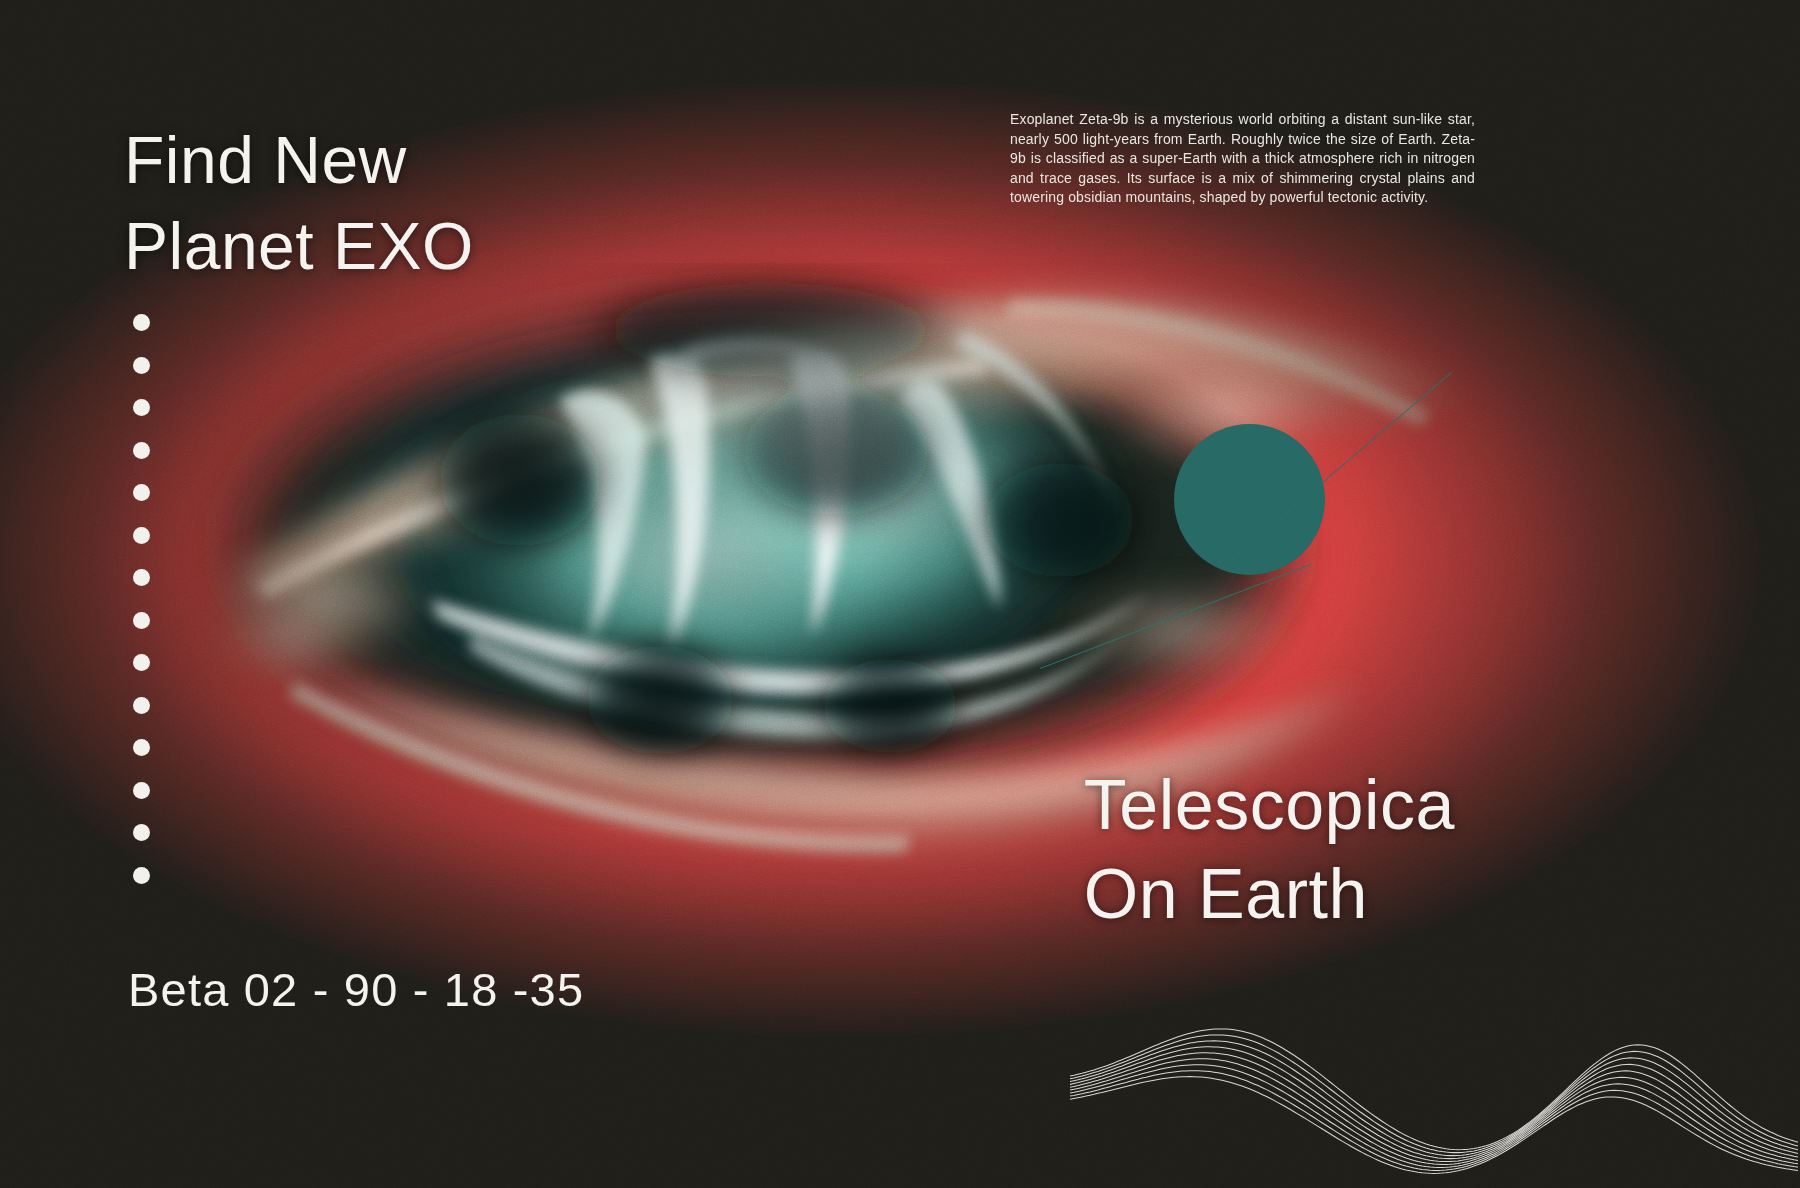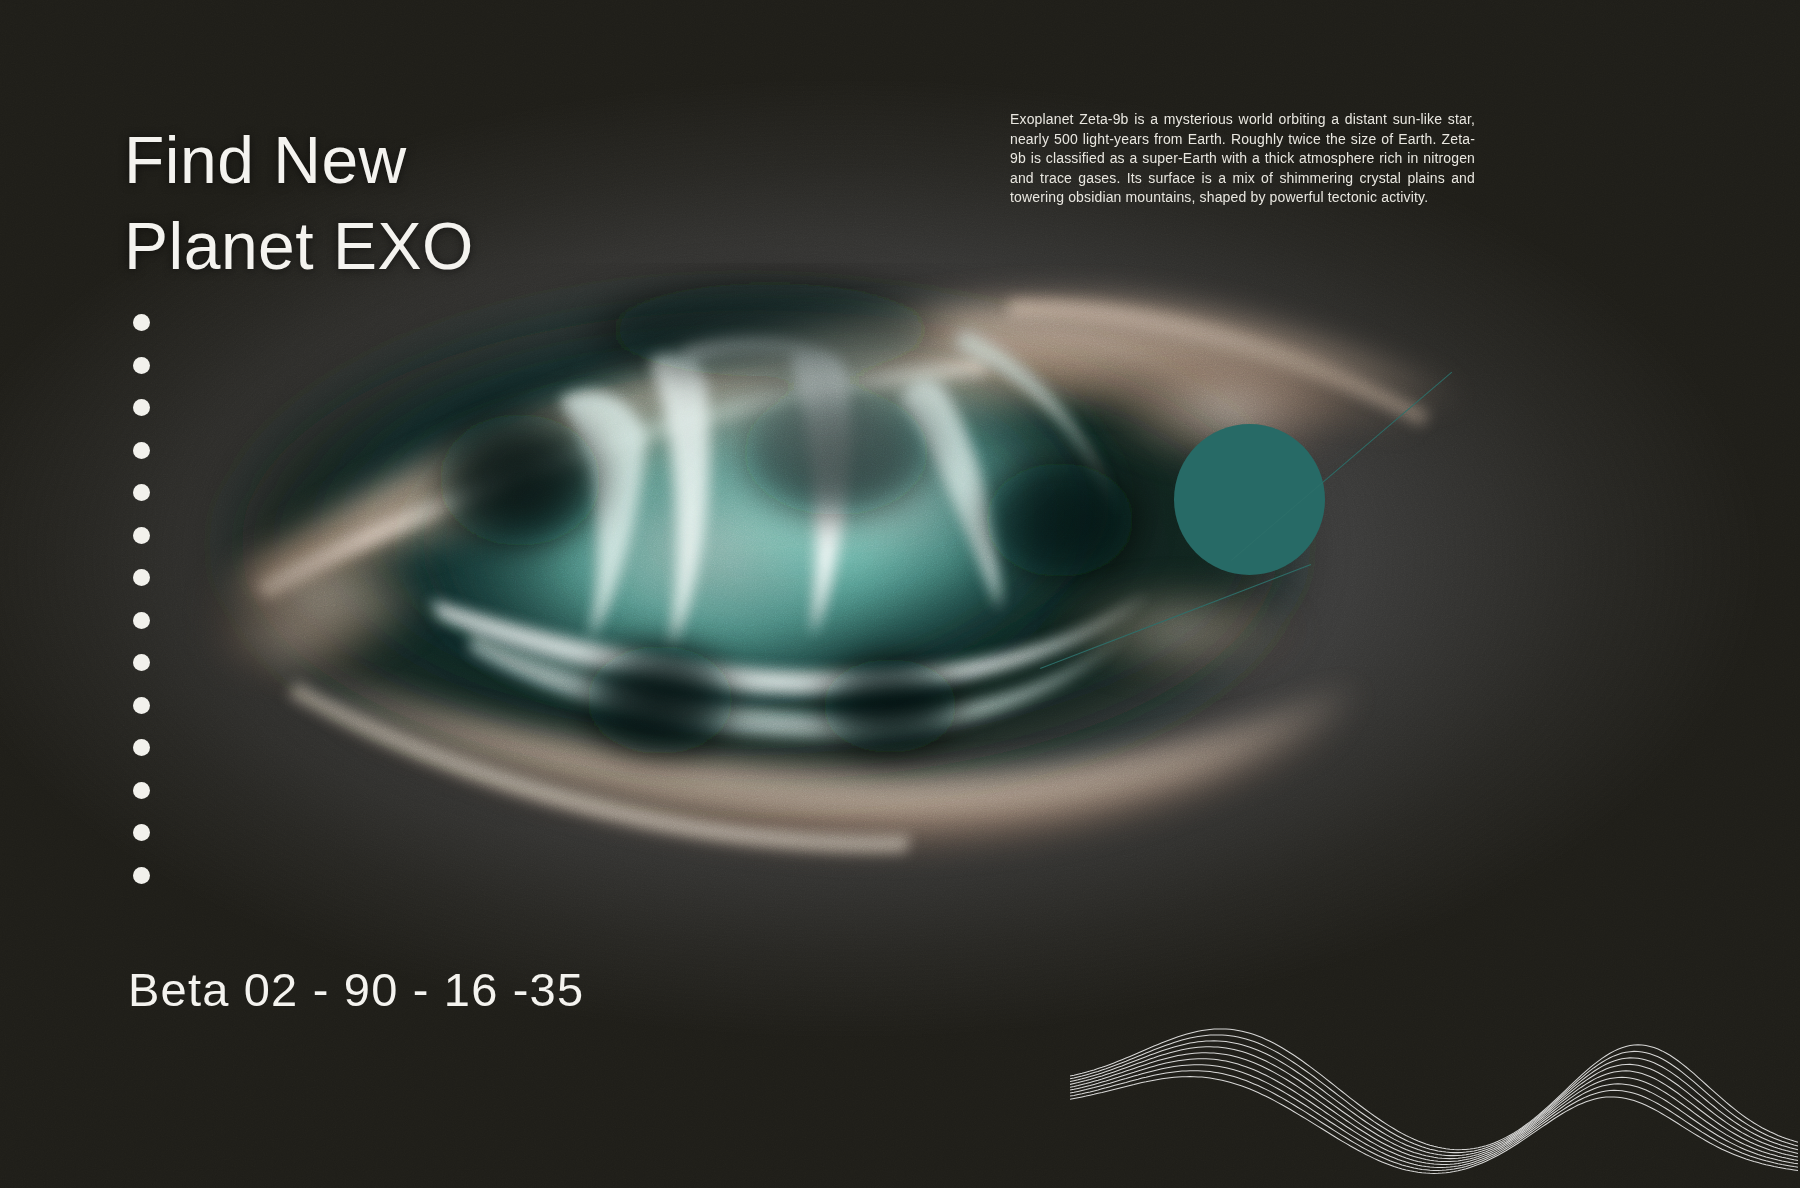--- a/index.html
+++ b/index.html
@@ -5,21 +5,21 @@
 <style>
   html,body{margin:0;padding:0;background:#0c0c0a;}
   body{
     font-family:"Liberation Sans", sans-serif;
     -webkit-font-smoothing:antialiased;
   }
   #poster{
     position:relative;
     width:1800px;height:1188px;
     overflow:hidden;
-    background:#404040;
+    background:#ef4444;
   }
 
   
   .art-layer{position:absolute;inset:0;overflow:hidden;}
   .art-svg{position:absolute;left:0;top:0;width:1800px;height:1188px;}
 
   
   .vignette{
     position:absolute;inset:0;
     background:
@@ -284,26 +284,28 @@
       <div class="dot"></div>
       <div class="dot"></div>
       <div class="dot"></div>
       <div class="dot"></div>
       <div class="dot"></div>
       <div class="dot"></div>
       <div class="dot"></div>
       <div class="dot"></div>
     </div>
 
-  <div id="beta-line">Beta 02 - 90 - 16 -35</div>
+  <div id="beta-line">Beta 02 - 90 - 18 -35</div>
 
   <div id="surface-block">
     <p id="surface-body">Exoplanet Zeta-9b is a mysterious world orbiting a distant sun-like star, nearly 500 light-years from Earth. Roughly twice the size of Earth. Zeta-9b is classified as a super-Earth with a thick atmosphere rich in nitrogen and trace gases. Its surface is a mix of shimmering crystal plains and towering obsidian mountains, shaped by powerful tectonic activity.</p>
   </div>
 
+  <div class="headline" id="headline-bottom">Telescopica
+On Earth</div>
 
   <svg id="wave-svg" viewBox="0 0 730 330" preserveAspectRatio="none">
       <path d="M0.0 218.1 L4.0 217.3 L8.0 216.3 L12.0 215.3 L16.0 214.2 L20.0 213.1 L24.0 211.9 L28.0 210.6 L32.0 209.3 L36.0 207.9 L40.0 206.4 L44.0 204.9 L48.0 203.3 L52.0 201.7 L56.0 200.1 L60.0 198.4 L64.0 196.7 L68.0 195.0 L72.0 193.3 L76.0 191.6 L80.0 189.8 L84.0 188.1 L88.0 186.5 L92.0 184.8 L96.0 183.2 L100.0 181.7 L104.0 180.2 L108.0 178.8 L112.0 177.5 L116.0 176.3 L120.0 175.2 L124.0 174.2 L128.0 173.3 L132.0 172.5 L136.0 171.9 L140.0 171.4 L144.0 171.1 L148.0 170.9 L152.0 170.9 L156.0 171.0 L160.0 171.3 L164.0 171.8 L168.0 172.4 L172.0 173.2 L176.0 174.2 L180.0 175.3 L184.0 176.6 L188.0 178.0 L192.0 179.6 L196.0 181.4 L200.0 183.3 L204.0 185.3 L208.0 187.5 L212.0 189.8 L216.0 192.2 L220.0 194.7 L224.0 197.3 L228.0 200.0 L232.0 202.8 L236.0 205.7 L240.0 208.6 L244.0 211.6 L248.0 214.7 L252.0 217.7 L256.0 220.9 L260.0 224.0 L264.0 227.2 L268.0 230.3 L272.0 233.5 L276.0 236.6 L280.0 239.8 L284.0 242.9 L288.0 246.0 L292.0 249.0 L296.0 252.0 L300.0 254.9 L304.0 257.8 L308.0 260.5 L312.0 263.3 L316.0 265.9 L320.0 268.4 L324.0 270.8 L328.0 273.2 L332.0 275.4 L336.0 277.5 L340.0 279.4 L344.0 281.3 L348.0 283.0 L352.0 284.5 L356.0 286.0 L360.0 287.2 L364.0 288.3 L368.0 289.3 L372.0 290.1 L376.0 290.8 L380.0 291.2 L384.0 291.5 L388.0 291.7 L392.0 291.6 L396.0 291.4 L400.0 291.0 L404.0 290.5 L408.0 289.7 L412.0 288.8 L416.0 287.7 L420.0 286.4 L424.0 284.9 L428.0 283.3 L432.0 281.4 L436.0 279.4 L440.0 277.2 L444.0 274.9 L448.0 272.4 L452.0 269.7 L456.0 266.8 L460.0 263.8 L464.0 260.7 L468.0 257.4 L472.0 254.0 L476.0 250.4 L480.0 246.8 L484.0 243.1 L488.0 239.4 L492.0 235.6 L496.0 231.8 L500.0 227.9 L504.0 224.1 L508.0 220.4 L512.0 216.7 L516.0 213.2 L520.0 209.7 L524.0 206.4 L528.0 203.3 L532.0 200.4 L536.0 197.7 L540.0 195.3 L544.0 193.1 L548.0 191.3 L552.0 189.7 L556.0 188.5 L560.0 187.6 L564.0 187.1 L568.0 186.9 L572.0 187.1 L576.0 187.6 L580.0 188.4 L584.0 189.6 L588.0 191.1 L592.0 192.9 L596.0 195.0 L600.0 197.3 L604.0 200.0 L608.0 202.8 L612.0 205.8 L616.0 209.0 L620.0 212.3 L624.0 215.7 L628.0 219.3 L632.0 222.8 L636.0 226.5 L640.0 230.1 L644.0 233.7 L648.0 237.2 L652.0 240.7 L656.0 244.2 L660.0 247.5 L664.0 250.7 L668.0 253.8 L672.0 256.8 L676.0 259.7 L680.0 262.4 L684.0 265.0 L688.0 267.4 L692.0 269.7 L696.0 271.8 L700.0 273.8 L704.0 275.6 L708.0 277.4 L712.0 279.0 L716.0 280.4 L720.0 281.8 L724.0 283.1 L728.0 284.2 " opacity="0.85"></path>
       <path d="M0.0 220.8 L4.0 220.0 L8.0 219.0 L12.0 218.0 L16.0 216.9 L20.0 215.8 L24.0 214.6 L28.0 213.4 L32.0 212.0 L36.0 210.7 L40.0 209.3 L44.0 207.8 L48.0 206.3 L52.0 204.7 L56.0 203.2 L60.0 201.5 L64.0 199.9 L68.0 198.3 L72.0 196.7 L76.0 195.0 L80.0 193.4 L84.0 191.8 L88.0 190.3 L92.0 188.7 L96.0 187.3 L100.0 185.9 L104.0 184.5 L108.0 183.3 L112.0 182.1 L116.0 181.0 L120.0 180.1 L124.0 179.2 L128.0 178.5 L132.0 177.9 L136.0 177.4 L140.0 177.1 L144.0 176.9 L148.0 176.9 L152.0 177.0 L156.0 177.3 L160.0 177.7 L164.0 178.3 L168.0 179.0 L172.0 179.9 L176.0 181.0 L180.0 182.2 L184.0 183.6 L188.0 185.1 L192.0 186.8 L196.0 188.6 L200.0 190.6 L204.0 192.6 L208.0 194.8 L212.0 197.1 L216.0 199.6 L220.0 202.1 L224.0 204.7 L228.0 207.4 L232.0 210.2 L236.0 213.0 L240.0 215.9 L244.0 218.8 L248.0 221.8 L252.0 224.8 L256.0 227.9 L260.0 231.0 L264.0 234.0 L268.0 237.1 L272.0 240.2 L276.0 243.2 L280.0 246.3 L284.0 249.3 L288.0 252.3 L292.0 255.2 L296.0 258.0 L300.0 260.8 L304.0 263.6 L308.0 266.2 L312.0 268.8 L316.0 271.3 L320.0 273.7 L324.0 276.0 L328.0 278.2 L332.0 280.3 L336.0 282.2 L340.0 284.1 L344.0 285.8 L348.0 287.3 L352.0 288.7 L356.0 290.0 L360.0 291.2 L364.0 292.1 L368.0 293.0 L372.0 293.6 L376.0 294.1 L380.0 294.4 L384.0 294.6 L388.0 294.6 L392.0 294.4 L396.0 294.1 L400.0 293.6 L404.0 292.9 L408.0 292.0 L412.0 291.0 L416.0 289.7 L420.0 288.3 L424.0 286.8 L428.0 285.0 L432.0 283.1 L436.0 281.0 L440.0 278.7 L444.0 276.3 L448.0 273.7 L452.0 271.0 L456.0 268.1 L460.0 265.1 L464.0 261.9 L468.0 258.7 L472.0 255.3 L476.0 251.8 L480.0 248.2 L484.0 244.6 L488.0 241.0 L492.0 237.3 L496.0 233.6 L500.0 229.9 L504.0 226.3 L508.0 222.7 L512.0 219.3 L516.0 215.9 L520.0 212.7 L524.0 209.7 L528.0 206.9 L532.0 204.2 L536.0 201.9 L540.0 199.8 L544.0 197.9 L548.0 196.4 L552.0 195.1 L556.0 194.2 L560.0 193.7 L564.0 193.4 L568.0 193.5 L572.0 193.9 L576.0 194.7 L580.0 195.8 L584.0 197.2 L588.0 198.8 L592.0 200.8 L596.0 203.0 L600.0 205.5 L604.0 208.2 L608.0 211.0 L612.0 214.1 L616.0 217.3 L620.0 220.6 L624.0 223.9 L628.0 227.4 L632.0 230.8 L636.0 234.3 L640.0 237.8 L644.0 241.2 L648.0 244.6 L652.0 247.9 L656.0 251.2 L660.0 254.3 L664.0 257.3 L668.0 260.2 L672.0 263.0 L676.0 265.6 L680.0 268.1 L684.0 270.5 L688.0 272.7 L692.0 274.8 L696.0 276.7 L700.0 278.6 L704.0 280.2 L708.0 281.8 L712.0 283.3 L716.0 284.6 L720.0 285.8 L724.0 287.0 L728.0 288.0 " opacity="0.82"></path>
       <path d="M0.0 223.6 L4.0 222.7 L8.0 221.8 L12.0 220.8 L16.0 219.7 L20.0 218.6 L24.0 217.4 L28.0 216.2 L32.0 214.9 L36.0 213.6 L40.0 212.2 L44.0 210.8 L48.0 209.3 L52.0 207.9 L56.0 206.3 L60.0 204.8 L64.0 203.3 L68.0 201.7 L72.0 200.2 L76.0 198.7 L80.0 197.1 L84.0 195.7 L88.0 194.2 L92.0 192.8 L96.0 191.5 L100.0 190.2 L104.0 189.0 L108.0 187.9 L112.0 186.9 L116.0 185.9 L120.0 185.1 L124.0 184.4 L128.0 183.8 L132.0 183.4 L136.0 183.1 L140.0 182.9 L144.0 182.8 L148.0 182.9 L152.0 183.2 L156.0 183.6 L160.0 184.2 L164.0 184.9 L168.0 185.7 L172.0 186.7 L176.0 187.9 L180.0 189.2 L184.0 190.7 L188.0 192.3 L192.0 194.0 L196.0 195.8 L200.0 197.8 L204.0 199.9 L208.0 202.1 L212.0 204.5 L216.0 206.9 L220.0 209.4 L224.0 212.0 L228.0 214.7 L232.0 217.4 L236.0 220.2 L240.0 223.0 L244.0 225.9 L248.0 228.9 L252.0 231.8 L256.0 234.8 L260.0 237.8 L264.0 240.8 L268.0 243.8 L272.0 246.7 L276.0 249.7 L280.0 252.6 L284.0 255.5 L288.0 258.4 L292.0 261.2 L296.0 264.0 L300.0 266.6 L304.0 269.3 L308.0 271.8 L312.0 274.3 L316.0 276.6 L320.0 278.9 L324.0 281.1 L328.0 283.1 L332.0 285.1 L336.0 286.9 L340.0 288.6 L344.0 290.1 L348.0 291.5 L352.0 292.8 L356.0 294.0 L360.0 295.0 L364.0 295.8 L368.0 296.5 L372.0 297.0 L376.0 297.4 L380.0 297.6 L384.0 297.6 L388.0 297.5 L392.0 297.2 L396.0 296.7 L400.0 296.0 L404.0 295.2 L408.0 294.2 L412.0 293.1 L416.0 291.7 L420.0 290.3 L424.0 288.6 L428.0 286.7 L432.0 284.7 L436.0 282.6 L440.0 280.3 L444.0 277.8 L448.0 275.2 L452.0 272.4 L456.0 269.5 L460.0 266.4 L464.0 263.3 L468.0 260.0 L472.0 256.7 L476.0 253.3 L480.0 249.8 L484.0 246.3 L488.0 242.7 L492.0 239.2 L496.0 235.6 L500.0 232.1 L504.0 228.7 L508.0 225.3 L512.0 222.1 L516.0 219.0 L520.0 216.1 L524.0 213.3 L528.0 210.7 L532.0 208.4 L536.0 206.3 L540.0 204.5 L544.0 203.0 L548.0 201.8 L552.0 200.8 L556.0 200.2 L560.0 199.9 L564.0 200.0 L568.0 200.3 L572.0 201.0 L576.0 202.0 L580.0 203.3 L584.0 204.8 L588.0 206.7 L592.0 208.8 L596.0 211.1 L600.0 213.6 L604.0 216.4 L608.0 219.2 L612.0 222.3 L616.0 225.4 L620.0 228.7 L624.0 231.9 L628.0 235.3 L632.0 238.6 L636.0 242.0 L640.0 245.3 L644.0 248.5 L648.0 251.8 L652.0 254.9 L656.0 257.9 L660.0 260.8 L664.0 263.6 L668.0 266.3 L672.0 268.9 L676.0 271.3 L680.0 273.6 L684.0 275.8 L688.0 277.8 L692.0 279.7 L696.0 281.5 L700.0 283.2 L704.0 284.7 L708.0 286.1 L712.0 287.4 L716.0 288.6 L720.0 289.8 L724.0 290.8 L728.0 291.8 " opacity="0.79"></path>
       <path d="M0.0 226.4 L4.0 225.5 L8.0 224.6 L12.0 223.6 L16.0 222.6 L20.0 221.5 L24.0 220.3 L28.0 219.1 L32.0 217.9 L36.0 216.6 L40.0 215.3 L44.0 213.9 L48.0 212.5 L52.0 211.1 L56.0 209.7 L60.0 208.2 L64.0 206.8 L68.0 205.3 L72.0 203.9 L76.0 202.4 L80.0 201.0 L84.0 199.7 L88.0 198.3 L92.0 197.1 L96.0 195.9 L100.0 194.7 L104.0 193.7 L108.0 192.7 L112.0 191.8 L116.0 191.0 L120.0 190.3 L124.0 189.8 L128.0 189.3 L132.0 189.0 L136.0 188.8 L140.0 188.8 L144.0 188.9 L148.0 189.1 L152.0 189.5 L156.0 190.0 L160.0 190.7 L164.0 191.5 L168.0 192.5 L172.0 193.6 L176.0 194.8 L180.0 196.2 L184.0 197.7 L188.0 199.4 L192.0 201.2 L196.0 203.0 L200.0 205.1 L204.0 207.2 L208.0 209.4 L212.0 211.7 L216.0 214.1 L220.0 216.6 L224.0 219.2 L228.0 221.8 L232.0 224.5 L236.0 227.3 L240.0 230.1 L244.0 232.9 L248.0 235.8 L252.0 238.7 L256.0 241.6 L260.0 244.5 L264.0 247.4 L268.0 250.3 L272.0 253.2 L276.0 256.0 L280.0 258.8 L284.0 261.6 L288.0 264.4 L292.0 267.1 L296.0 269.7 L300.0 272.3 L304.0 274.8 L308.0 277.2 L312.0 279.5 L316.0 281.8 L320.0 283.9 L324.0 286.0 L328.0 287.9 L332.0 289.7 L336.0 291.4 L340.0 292.9 L344.0 294.4 L348.0 295.6 L352.0 296.8 L356.0 297.8 L360.0 298.6 L364.0 299.3 L368.0 299.9 L372.0 300.3 L376.0 300.5 L380.0 300.6 L384.0 300.5 L388.0 300.2 L392.0 299.8 L396.0 299.2 L400.0 298.4 L404.0 297.5 L408.0 296.4 L412.0 295.1 L416.0 293.7 L420.0 292.1 L424.0 290.4 L428.0 288.5 L432.0 286.4 L436.0 284.2 L440.0 281.8 L444.0 279.3 L448.0 276.6 L452.0 273.8 L456.0 270.9 L460.0 267.9 L464.0 264.8 L468.0 261.6 L472.0 258.3 L476.0 254.9 L480.0 251.5 L484.0 248.1 L488.0 244.7 L492.0 241.3 L496.0 237.9 L500.0 234.6 L504.0 231.4 L508.0 228.2 L512.0 225.2 L516.0 222.4 L520.0 219.7 L524.0 217.2 L528.0 214.9 L532.0 212.9 L536.0 211.1 L540.0 209.6 L544.0 208.4 L548.0 207.4 L552.0 206.8 L556.0 206.5 L560.0 206.4 L564.0 206.7 L568.0 207.3 L572.0 208.2 L576.0 209.4 L580.0 210.8 L584.0 212.6 L588.0 214.5 L592.0 216.7 L596.0 219.1 L600.0 221.7 L604.0 224.5 L608.0 227.3 L612.0 230.3 L616.0 233.4 L620.0 236.6 L624.0 239.8 L628.0 243.0 L632.0 246.2 L636.0 249.4 L640.0 252.5 L644.0 255.6 L648.0 258.6 L652.0 261.5 L656.0 264.4 L660.0 267.1 L664.0 269.7 L668.0 272.2 L672.0 274.6 L676.0 276.8 L680.0 278.9 L684.0 280.9 L688.0 282.7 L692.0 284.5 L696.0 286.1 L700.0 287.6 L704.0 289.0 L708.0 290.3 L712.0 291.5 L716.0 292.6 L720.0 293.6 L724.0 294.5 L728.0 295.4 " opacity="0.77"></path>
       <path d="M0.0 229.2 L4.0 228.4 L8.0 227.5 L12.0 226.5 L16.0 225.5 L20.0 224.4 L24.0 223.3 L28.0 222.2 L32.0 221.0 L36.0 219.7 L40.0 218.5 L44.0 217.1 L48.0 215.8 L52.0 214.5 L56.0 213.1 L60.0 211.8 L64.0 210.4 L68.0 209.0 L72.0 207.7 L76.0 206.4 L80.0 205.1 L84.0 203.8 L88.0 202.6 L92.0 201.5 L96.0 200.4 L100.0 199.4 L104.0 198.5 L108.0 197.6 L112.0 196.9 L116.0 196.3 L120.0 195.7 L124.0 195.3 L128.0 195.0 L132.0 194.8 L136.0 194.8 L140.0 194.9 L144.0 195.1 L148.0 195.4 L152.0 195.9 L156.0 196.5 L160.0 197.3 L164.0 198.2 L168.0 199.3 L172.0 200.5 L176.0 201.8 L180.0 203.2 L184.0 204.8 L188.0 206.5 L192.0 208.3 L196.0 210.2 L200.0 212.2 L204.0 214.4 L208.0 216.6 L212.0 218.9 L216.0 221.3 L220.0 223.8 L224.0 226.3 L228.0 228.9 L232.0 231.6 L236.0 234.3 L240.0 237.0 L244.0 239.8 L248.0 242.6 L252.0 245.4 L256.0 248.2 L260.0 251.0 L264.0 253.8 L268.0 256.6 L272.0 259.4 L276.0 262.2 L280.0 264.9 L284.0 267.6 L288.0 270.2 L292.0 272.8 L296.0 275.3 L300.0 277.8 L304.0 280.2 L308.0 282.5 L312.0 284.7 L316.0 286.8 L320.0 288.8 L324.0 290.7 L328.0 292.5 L332.0 294.2 L336.0 295.7 L340.0 297.2 L344.0 298.4 L348.0 299.6 L352.0 300.6 L356.0 301.5 L360.0 302.2 L364.0 302.8 L368.0 303.2 L372.0 303.4 L376.0 303.5 L380.0 303.5 L384.0 303.2 L388.0 302.9 L392.0 302.3 L396.0 301.6 L400.0 300.7 L404.0 299.7 L408.0 298.5 L412.0 297.1 L416.0 295.6 L420.0 294.0 L424.0 292.1 L428.0 290.2 L432.0 288.0 L436.0 285.8 L440.0 283.3 L444.0 280.8 L448.0 278.1 L452.0 275.3 L456.0 272.5 L460.0 269.5 L464.0 266.4 L468.0 263.2 L472.0 260.0 L476.0 256.8 L480.0 253.5 L484.0 250.2 L488.0 246.9 L492.0 243.7 L496.0 240.5 L500.0 237.4 L504.0 234.3 L508.0 231.4 L512.0 228.7 L516.0 226.1 L520.0 223.7 L524.0 221.4 L528.0 219.4 L532.0 217.7 L536.0 216.2 L540.0 215.0 L544.0 214.0 L548.0 213.4 L552.0 213.0 L556.0 212.9 L560.0 213.1 L564.0 213.7 L568.0 214.5 L572.0 215.5 L576.0 216.9 L580.0 218.5 L584.0 220.3 L588.0 222.4 L592.0 224.7 L596.0 227.1 L600.0 229.7 L604.0 232.5 L608.0 235.3 L612.0 238.3 L616.0 241.3 L620.0 244.3 L624.0 247.4 L628.0 250.5 L632.0 253.5 L636.0 256.5 L640.0 259.5 L644.0 262.4 L648.0 265.2 L652.0 268.0 L656.0 270.6 L660.0 273.1 L664.0 275.5 L668.0 277.8 L672.0 280.0 L676.0 282.0 L680.0 284.0 L684.0 285.8 L688.0 287.4 L692.0 289.0 L696.0 290.5 L700.0 291.9 L704.0 293.1 L708.0 294.3 L712.0 295.4 L716.0 296.4 L720.0 297.3 L724.0 298.2 L728.0 298.9 " opacity="0.74"></path>
       <path d="M0.0 232.1 L4.0 231.3 L8.0 230.4 L12.0 229.5 L16.0 228.5 L20.0 227.5 L24.0 226.4 L28.0 225.3 L32.0 224.1 L36.0 223.0 L40.0 221.7 L44.0 220.5 L48.0 219.3 L52.0 218.0 L56.0 216.7 L60.0 215.4 L64.0 214.2 L68.0 212.9 L72.0 211.7 L76.0 210.5 L80.0 209.3 L84.0 208.2 L88.0 207.1 L92.0 206.1 L96.0 205.1 L100.0 204.3 L104.0 203.5 L108.0 202.8 L112.0 202.2 L116.0 201.7 L120.0 201.2 L124.0 201.0 L128.0 200.8 L132.0 200.7 L136.0 200.8 L140.0 201.0 L144.0 201.3 L148.0 201.8 L152.0 202.4 L156.0 203.1 L160.0 204.0 L164.0 205.0 L168.0 206.1 L172.0 207.4 L176.0 208.7 L180.0 210.2 L184.0 211.8 L188.0 213.6 L192.0 215.4 L196.0 217.3 L200.0 219.4 L204.0 221.5 L208.0 223.7 L212.0 226.0 L216.0 228.4 L220.0 230.8 L224.0 233.3 L228.0 235.9 L232.0 238.5 L236.0 241.1 L240.0 243.8 L244.0 246.5 L248.0 249.2 L252.0 251.9 L256.0 254.7 L260.0 257.4 L264.0 260.1 L268.0 262.9 L272.0 265.5 L276.0 268.2 L280.0 270.8 L284.0 273.4 L288.0 275.9 L292.0 278.4 L296.0 280.8 L300.0 283.2 L304.0 285.4 L308.0 287.6 L312.0 289.7 L316.0 291.7 L320.0 293.6 L324.0 295.3 L328.0 297.0 L332.0 298.6 L336.0 300.0 L340.0 301.3 L344.0 302.4 L348.0 303.4 L352.0 304.3 L356.0 305.0 L360.0 305.6 L364.0 306.1 L368.0 306.3 L372.0 306.5 L376.0 306.4 L380.0 306.3 L384.0 305.9 L388.0 305.4 L392.0 304.8 L396.0 303.9 L400.0 303.0 L404.0 301.8 L408.0 300.6 L412.0 299.1 L416.0 297.5 L420.0 295.8 L424.0 293.9 L428.0 291.9 L432.0 289.7 L436.0 287.4 L440.0 285.0 L444.0 282.4 L448.0 279.7 L452.0 277.0 L456.0 274.1 L460.0 271.1 L464.0 268.1 L468.0 265.1 L472.0 261.9 L476.0 258.8 L480.0 255.6 L484.0 252.5 L488.0 249.4 L492.0 246.3 L496.0 243.3 L500.0 240.4 L504.0 237.6 L508.0 234.9 L512.0 232.4 L516.0 230.1 L520.0 227.9 L524.0 226.0 L528.0 224.3 L532.0 222.8 L536.0 221.6 L540.0 220.6 L544.0 219.9 L548.0 219.5 L552.0 219.4 L556.0 219.6 L560.0 220.0 L564.0 220.7 L568.0 221.7 L572.0 223.0 L576.0 224.5 L580.0 226.2 L584.0 228.1 L588.0 230.3 L592.0 232.6 L596.0 235.0 L600.0 237.6 L604.0 240.3 L608.0 243.1 L612.0 246.0 L616.0 248.9 L620.0 251.8 L624.0 254.8 L628.0 257.7 L632.0 260.6 L636.0 263.5 L640.0 266.2 L644.0 269.0 L648.0 271.6 L652.0 274.1 L656.0 276.6 L660.0 278.9 L664.0 281.1 L668.0 283.2 L672.0 285.2 L676.0 287.1 L680.0 288.8 L684.0 290.4 L688.0 292.0 L692.0 293.4 L696.0 294.7 L700.0 296.0 L704.0 297.1 L708.0 298.2 L712.0 299.2 L716.0 300.1 L720.0 300.9 L724.0 301.7 L728.0 302.4 " opacity="0.71"></path>
       <path d="M0.0 235.1 L4.0 234.3 L8.0 233.4 L12.0 232.5 L16.0 231.6 L20.0 230.6 L24.0 229.6 L28.0 228.5 L32.0 227.4 L36.0 226.3 L40.0 225.2 L44.0 224.0 L48.0 222.8 L52.0 221.6 L56.0 220.5 L60.0 219.3 L64.0 218.1 L68.0 217.0 L72.0 215.8 L76.0 214.7 L80.0 213.7 L84.0 212.7 L88.0 211.7 L92.0 210.8 L96.0 210.0 L100.0 209.3 L104.0 208.6 L108.0 208.0 L112.0 207.6 L116.0 207.2 L120.0 206.9 L124.0 206.8 L128.0 206.7 L132.0 206.8 L136.0 207.0 L140.0 207.3 L144.0 207.7 L148.0 208.3 L152.0 209.0 L156.0 209.8 L160.0 210.7 L164.0 211.8 L168.0 213.0 L172.0 214.3 L176.0 215.7 L180.0 217.2 L184.0 218.9 L188.0 220.6 L192.0 222.5 L196.0 224.4 L200.0 226.4 L204.0 228.6 L208.0 230.8 L212.0 233.0 L216.0 235.4 L220.0 237.8 L224.0 240.2 L228.0 242.7 L232.0 245.3 L236.0 247.8 L240.0 250.4 L244.0 253.1 L248.0 255.7 L252.0 258.4 L256.0 261.0 L260.0 263.7 L264.0 266.3 L268.0 268.9 L272.0 271.5 L276.0 274.1 L280.0 276.6 L284.0 279.1 L288.0 281.5 L292.0 283.9 L296.0 286.2 L300.0 288.4 L304.0 290.5 L308.0 292.6 L312.0 294.6 L316.0 296.4 L320.0 298.2 L324.0 299.8 L328.0 301.4 L332.0 302.8 L336.0 304.1 L340.0 305.2 L344.0 306.3 L348.0 307.2 L352.0 307.9 L356.0 308.5 L360.0 309.0 L364.0 309.3 L368.0 309.4 L372.0 309.4 L376.0 309.3 L380.0 309.0 L384.0 308.5 L388.0 307.9 L392.0 307.2 L396.0 306.2 L400.0 305.2 L404.0 303.9 L408.0 302.6 L412.0 301.1 L416.0 299.4 L420.0 297.6 L424.0 295.7 L428.0 293.6 L432.0 291.4 L436.0 289.1 L440.0 286.6 L444.0 284.1 L448.0 281.4 L452.0 278.7 L456.0 275.9 L460.0 273.0 L464.0 270.0 L468.0 267.1 L472.0 264.0 L476.0 261.0 L480.0 258.0 L484.0 255.0 L488.0 252.1 L492.0 249.2 L496.0 246.4 L500.0 243.7 L504.0 241.1 L508.0 238.7 L512.0 236.4 L516.0 234.3 L520.0 232.5 L524.0 230.8 L528.0 229.3 L532.0 228.1 L536.0 227.2 L540.0 226.5 L544.0 226.1 L548.0 225.9 L552.0 226.0 L556.0 226.4 L560.0 227.0 L564.0 227.9 L568.0 229.1 L572.0 230.5 L576.0 232.1 L580.0 233.9 L584.0 235.9 L588.0 238.1 L592.0 240.4 L596.0 242.8 L600.0 245.4 L604.0 248.1 L608.0 250.8 L612.0 253.6 L616.0 256.4 L620.0 259.2 L624.0 262.0 L628.0 264.7 L632.0 267.5 L636.0 270.1 L640.0 272.7 L644.0 275.3 L648.0 277.7 L652.0 280.0 L656.0 282.3 L660.0 284.4 L664.0 286.4 L668.0 288.4 L672.0 290.2 L676.0 291.9 L680.0 293.5 L684.0 295.0 L688.0 296.4 L692.0 297.7 L696.0 298.9 L700.0 300.0 L704.0 301.0 L708.0 302.0 L712.0 302.9 L716.0 303.7 L720.0 304.5 L724.0 305.2 L728.0 305.8 " opacity="0.68"></path>
       <path d="M0.0 238.1 L4.0 237.4 L8.0 236.5 L12.0 235.7 L16.0 234.8 L20.0 233.9 L24.0 232.9 L28.0 231.9 L32.0 230.8 L36.0 229.8 L40.0 228.7 L44.0 227.6 L48.0 226.5 L52.0 225.4 L56.0 224.4 L60.0 223.3 L64.0 222.2 L68.0 221.2 L72.0 220.1 L76.0 219.2 L80.0 218.2 L84.0 217.3 L88.0 216.5 L92.0 215.8 L96.0 215.1 L100.0 214.4 L104.0 213.9 L108.0 213.5 L112.0 213.1 L116.0 212.9 L120.0 212.7 L124.0 212.7 L128.0 212.7 L132.0 212.9 L136.0 213.2 L140.0 213.6 L144.0 214.2 L148.0 214.8 L152.0 215.6 L156.0 216.5 L160.0 217.5 L164.0 218.6 L168.0 219.8 L172.0 221.2 L176.0 222.6 L180.0 224.2 L184.0 225.9 L188.0 227.6 L192.0 229.5 L196.0 231.4 L200.0 233.4 L204.0 235.5 L208.0 237.7 L212.0 239.9 L216.0 242.2 L220.0 244.6 L224.0 247.0 L228.0 249.5 L232.0 251.9 L236.0 254.4 L240.0 257.0 L244.0 259.5 L248.0 262.1 L252.0 264.7 L256.0 267.2 L260.0 269.8 L264.0 272.4 L268.0 274.9 L272.0 277.4 L276.0 279.8 L280.0 282.3 L284.0 284.6 L288.0 286.9 L292.0 289.2 L296.0 291.4 L300.0 293.5 L304.0 295.5 L308.0 297.5 L312.0 299.3 L316.0 301.0 L320.0 302.7 L324.0 304.2 L328.0 305.6 L332.0 306.9 L336.0 308.1 L340.0 309.1 L344.0 310.0 L348.0 310.8 L352.0 311.4 L356.0 311.8 L360.0 312.2 L364.0 312.4 L368.0 312.4 L372.0 312.3 L376.0 312.0 L380.0 311.6 L384.0 311.1 L388.0 310.3 L392.0 309.5 L396.0 308.5 L400.0 307.3 L404.0 306.0 L408.0 304.6 L412.0 303.0 L416.0 301.3 L420.0 299.4 L424.0 297.5 L428.0 295.4 L432.0 293.1 L436.0 290.8 L440.0 288.4 L444.0 285.9 L448.0 283.2 L452.0 280.5 L456.0 277.8 L460.0 275.0 L464.0 272.1 L468.0 269.2 L472.0 266.4 L476.0 263.5 L480.0 260.6 L484.0 257.8 L488.0 255.0 L492.0 252.4 L496.0 249.8 L500.0 247.3 L504.0 245.0 L508.0 242.8 L512.0 240.8 L516.0 238.9 L520.0 237.3 L524.0 235.9 L528.0 234.7 L532.0 233.8 L536.0 233.1 L540.0 232.6 L544.0 232.4 L548.0 232.5 L552.0 232.8 L556.0 233.4 L560.0 234.2 L564.0 235.2 L568.0 236.5 L572.0 238.0 L576.0 239.7 L580.0 241.6 L584.0 243.6 L588.0 245.8 L592.0 248.1 L596.0 250.5 L600.0 253.0 L604.0 255.6 L608.0 258.3 L612.0 260.9 L616.0 263.6 L620.0 266.2 L624.0 268.9 L628.0 271.5 L632.0 274.1 L636.0 276.5 L640.0 279.0 L644.0 281.3 L648.0 283.6 L652.0 285.7 L656.0 287.8 L660.0 289.7 L664.0 291.6 L668.0 293.3 L672.0 295.0 L676.0 296.5 L680.0 298.0 L684.0 299.3 L688.0 300.6 L692.0 301.7 L696.0 302.8 L700.0 303.8 L704.0 304.8 L708.0 305.7 L712.0 306.5 L716.0 307.2 L720.0 307.9 L724.0 308.6 L728.0 309.2 " opacity="0.66"></path>

